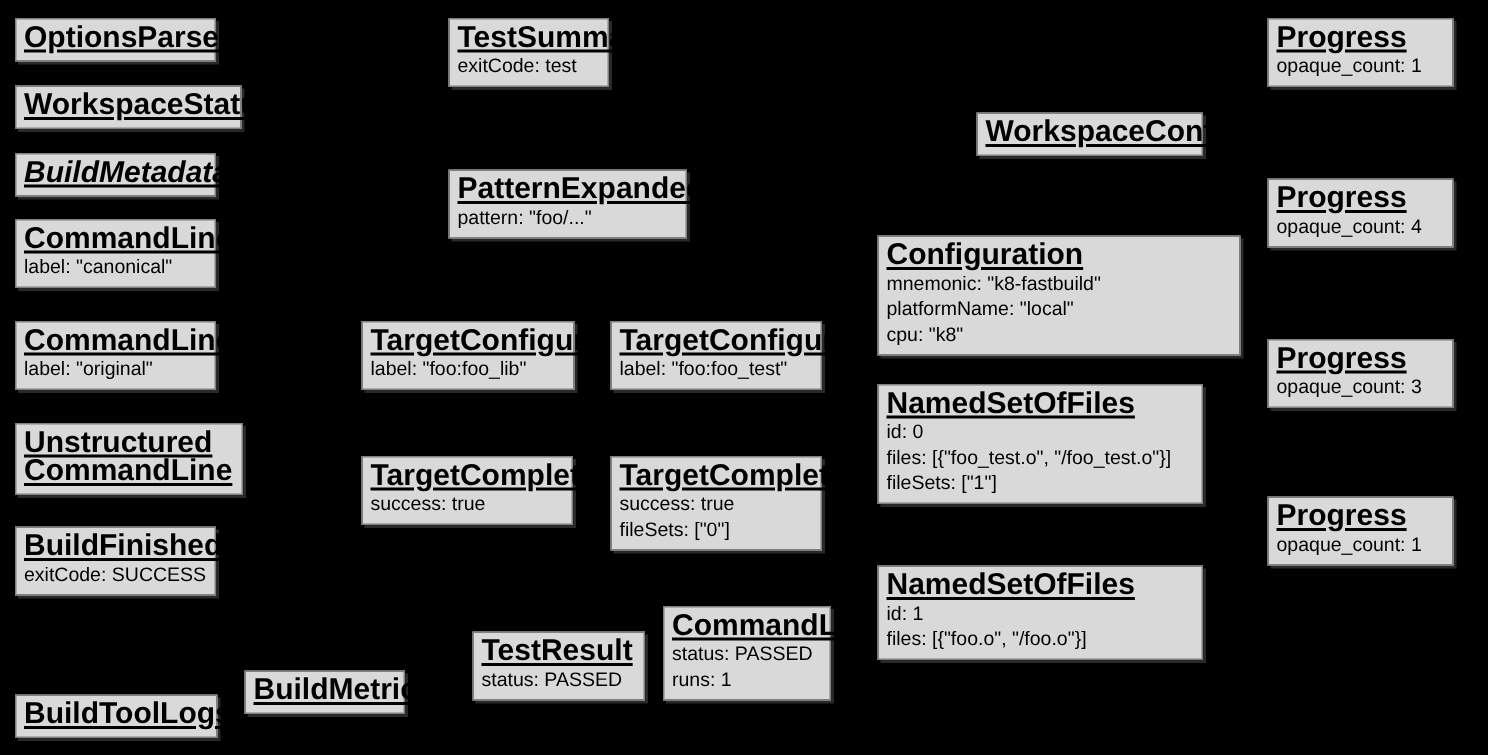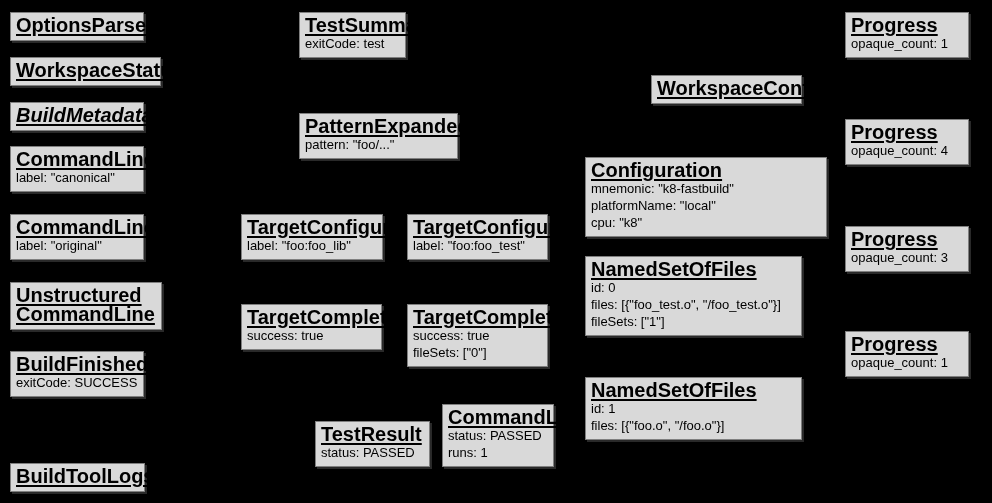--- a/index.html
+++ b/index.html
@@ -77,20 +77,25 @@
     </div>
     <div class="node" style="left: 10px; top: 351px; width: 134px;">
       <div class="node-title">
         <div>BuildFinished</div>
       </div>
       <div class="node-field">exitCode: SUCCESS</div>
     </div>
     <div class="node" style="left: 10px; top: 447px; width: 135px; margin-top: 16px;">
       <div class="node-title">
         <div>BuildToolLogs</div>
+      </div>
+    </div>
+    <div class="node" style="left: 163px; top: 447px; width: 107px;">
+      <div class="node-title">
+        <div>BuildMetrics</div>
       </div>
     </div>
     <div class="node" style="left: 299px; top: 12px; width: 107px;">
       <div class="node-title">
         <div>TestSummary</div>
       </div>
       <div class="node-field">exitCode: test</div>
     </div>
     <div class="node" style="left: 299px; top: 113px; width: 159px;">
       <div class="node-title">

